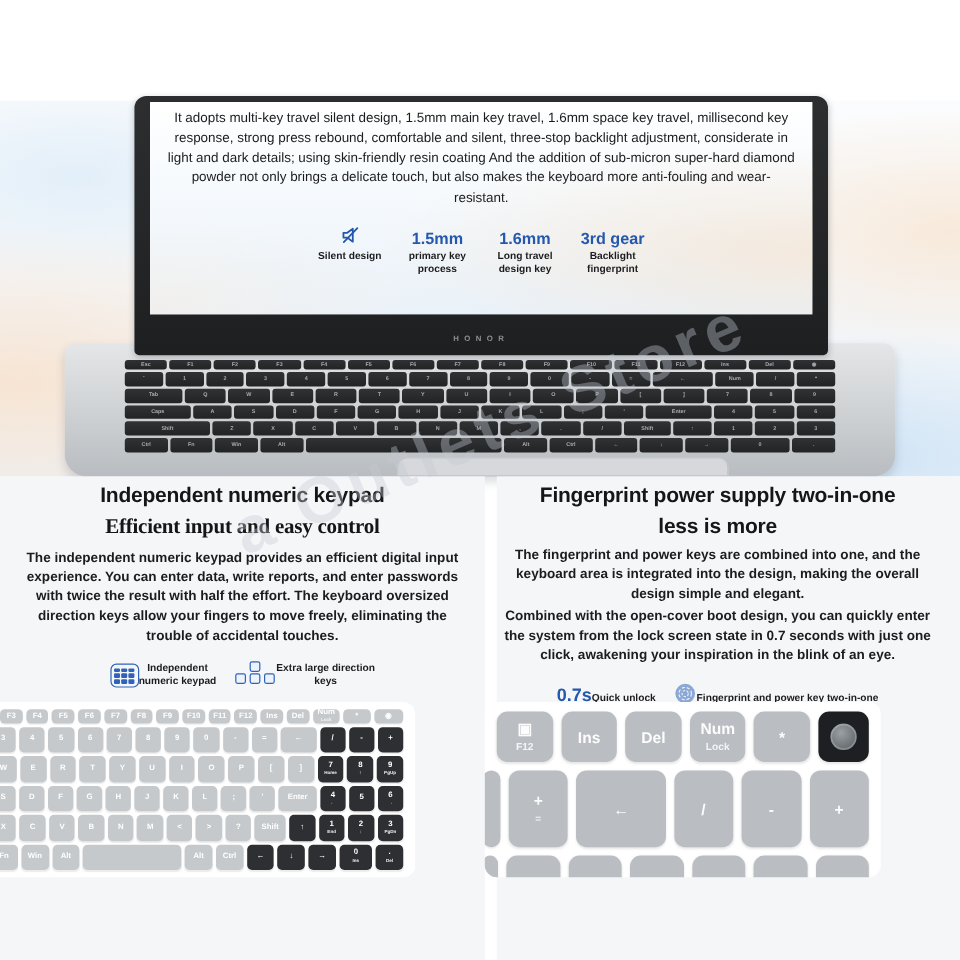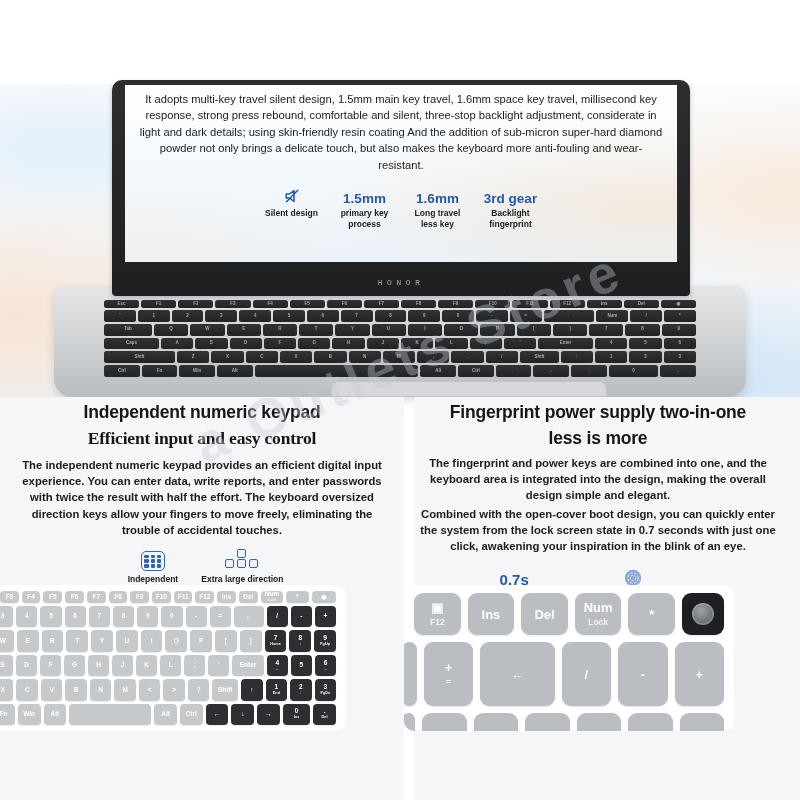--- a/index.html
+++ b/index.html
@@ -48,21 +48,21 @@
 
   
   .card{position:absolute;top:397px;height:403px;background:#f5f6f8;z-index:1;}
   .card-left{left:0;width:404px;}
   .card-right{left:414px;width:386px;}
   .card-right .card-content{padding-right:18px;}
   .card-title{margin-top:2px;text-align:center;font-size:17.5px;font-weight:700;color:#161618;line-height:26px;letter-spacing:-0.2px;}
   .card-desc{width:372px;margin:0 auto;text-align:center;font-size:11.3px;line-height:16.2px;font-weight:700;color:#1c1c1e;}
   .card-right .card-desc{width:368px;}
   .np-features,.fp-features{display:flex;justify-content:center;align-items:flex-end;gap:16px;margin-top:10px;}
-  .np-feat,.fp-feat{display:flex;flex-direction:column;align-items:center;}
+  .np-feat,.fp-feat{display:flex;align-items:flex-end;}
   .icon-slot{height:23px;display:flex;align-items:flex-end;justify-content:center;}
   .small-label{margin-top:3px;font-size:8.5px;font-weight:700;color:#1c1c1e;line-height:1.3;text-align:center;}
   .stat-value{color:#2458ad;font-weight:700;font-size:15px;line-height:1;}
 
   
   .kp-icon{width:24px;height:20px;border:1.8px solid #2f63ba;border-radius:5px;box-sizing:border-box;
     display:grid;grid-template-columns:repeat(3,1fr);grid-template-rows:repeat(3,1fr);gap:1.5px;padding:2.5px;}
   .kp-dot{background:#2f63ba;border-radius:1px;}
   .dir-icon{width:34px;height:22px;position:relative;}
   .dir-sq{position:absolute;width:9px;height:9px;border:1.6px solid #2f63ba;border-radius:2px;box-sizing:border-box;background:#eef3fb;}
@@ -425,21 +425,21 @@
             <div class="feat-top feat-value">1.5mm</div>
             <div class="feat-label">
               <div>primary key</div>
               <div>process</div>
             </div>
           </div>
           <div class="feat">
             <div class="feat-top feat-value">1.6mm</div>
             <div class="feat-label">
               <div>Long travel</div>
-              <div>less key</div>
+              <div>design key</div>
             </div>
           </div>
           <div class="feat">
             <div class="feat-top feat-value">3rd gear</div>
             <div class="feat-label">
               <div>Backlight</div>
               <div>fingerprint</div>
             </div>
           </div>
         </div>

